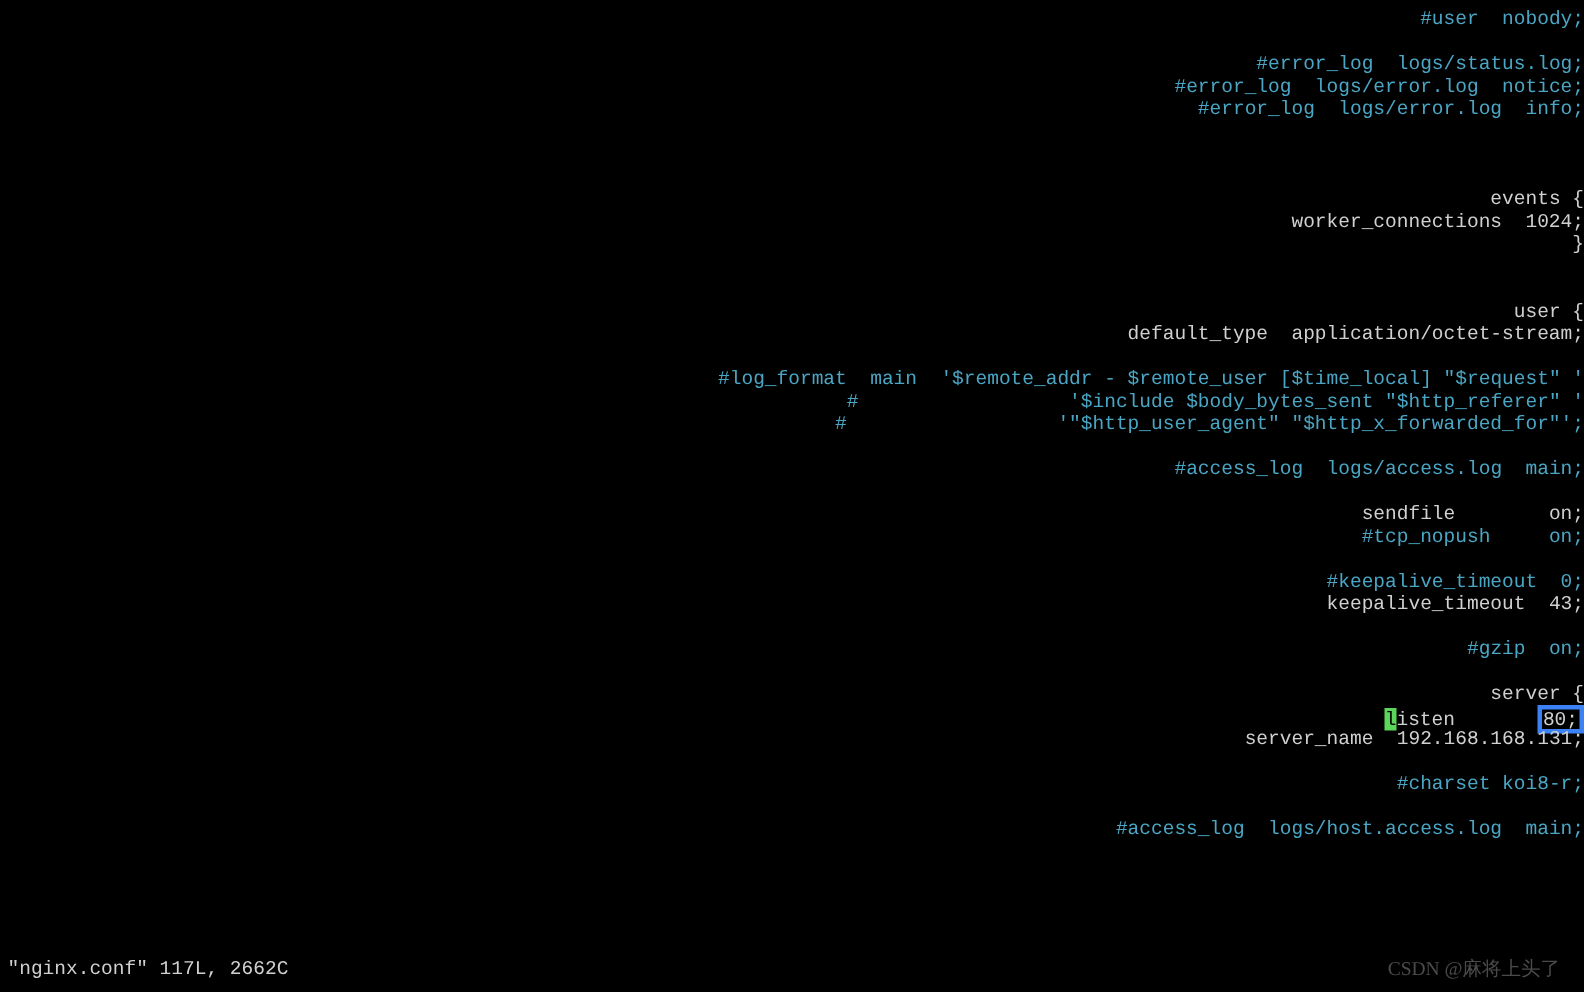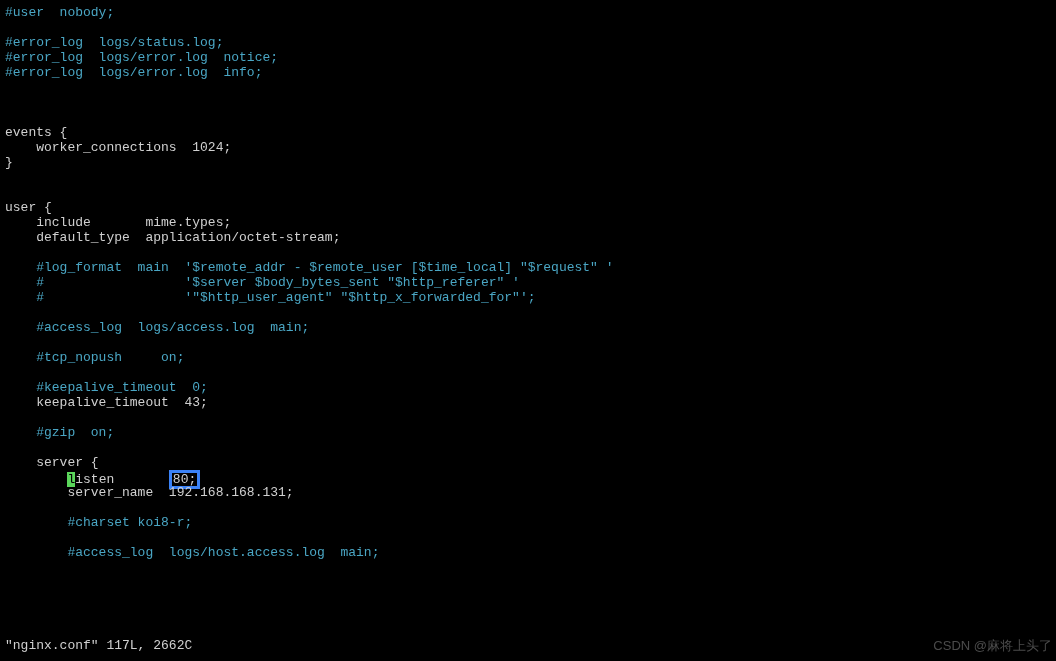--- a/index.html
+++ b/index.html
@@ -8,21 +8,21 @@
       font-family: 'Consolas', 'Monaco', 'Courier New', monospace;
       font-size: 13px;
       line-height: 15px;
       color: #ccc;
       width: 1056px;
       height: 661px;
       overflow: hidden;
       position: relative;
       padding: 5px 0 0 5px;
     }
-    .line { white-space: pre; height: 15px; }
+    .line { white-space: pre; height: 15px; text-align: right; }
     .comment { color: #4aa6c4; }
     .normal { color: #d0d0d0; }
     .cursor {
       background: #5bd65b;
       color: #000;
     }
     .highlight-box {
       border: 3px solid #3b82f6;
       display: inline-block;
       padding: 0 1px;
@@ -30,54 +30,54 @@
     }
     .status-line {
       position: absolute;
       bottom: 8px;
       left: 5px;
       color: #d0d0d0;
     }
     .watermark {
       position: absolute;
       bottom: 8px;
-      right: 4px;
+      right: 16px;
       color: #888;
       opacity: 0.55;
       font-size: 13px;
-      font-family: Liberation Sans, sans-serif;
+      font-family: Liberation Serif, serif;
     }
   </style>
 </head>
 <body>
 
 <div id="editor">
     <div class="line"><span class="comment">#user  nobody;</span></div>
     <div class="line">&nbsp;</div>
     <div class="line"><span class="comment">#error_log  logs/status.log;</span></div>
     <div class="line"><span class="comment">#error_log  logs/error.log  notice;</span></div>
     <div class="line"><span class="comment">#error_log  logs/error.log  info;</span></div>
     <div class="line">&nbsp;</div>
     <div class="line">&nbsp;</div>
     <div class="line">&nbsp;</div>
     <div class="line"><span class="normal">events {</span></div>
     <div class="line"><span class="normal">    worker_connections  1024;</span></div>
     <div class="line"><span class="normal">}</span></div>
     <div class="line">&nbsp;</div>
     <div class="line">&nbsp;</div>
     <div class="line"><span class="normal">user {</span></div>
-    <div class="line"><span class="normal">    include       mime.types;</span></div>
     <div class="line"><span class="normal">    default_type  application/octet-stream;</span></div>
     <div class="line">&nbsp;</div>
     <div class="line"><span class="comment">    #log_format  main  '$remote_addr - $remote_user [$time_local] "$request" '</span></div>
-    <div class="line"><span class="comment">    #                  '$server $body_bytes_sent "$http_referer" '</span></div>
+    <div class="line"><span class="comment">    #                  '$include $body_bytes_sent "$http_referer" '</span></div>
     <div class="line"><span class="comment">    #                  '"$http_user_agent" "$http_x_forwarded_for"';</span></div>
     <div class="line">&nbsp;</div>
     <div class="line"><span class="comment">    #access_log  logs/access.log  main;</span></div>
     <div class="line">&nbsp;</div>
+    <div class="line"><span class="normal">    sendfile        on;</span></div>
     <div class="line"><span class="comment">    #tcp_nopush     on;</span></div>
     <div class="line">&nbsp;</div>
     <div class="line"><span class="comment">    #keepalive_timeout  0;</span></div>
     <div class="line"><span class="normal">    keepalive_timeout  43;</span></div>
     <div class="line">&nbsp;</div>
     <div class="line"><span class="comment">    #gzip  on;</span></div>
     <div class="line">&nbsp;</div>
     <div class="line"><span class="normal">    server {</span></div>
     <div class="line"><span class="normal">        </span><span class="cursor">l</span><span class="normal">isten       </span><span class="highlight-box normal">80;</span></div>
     <div class="line"><span class="normal">        server_name  192.168.168.131;</span></div>

